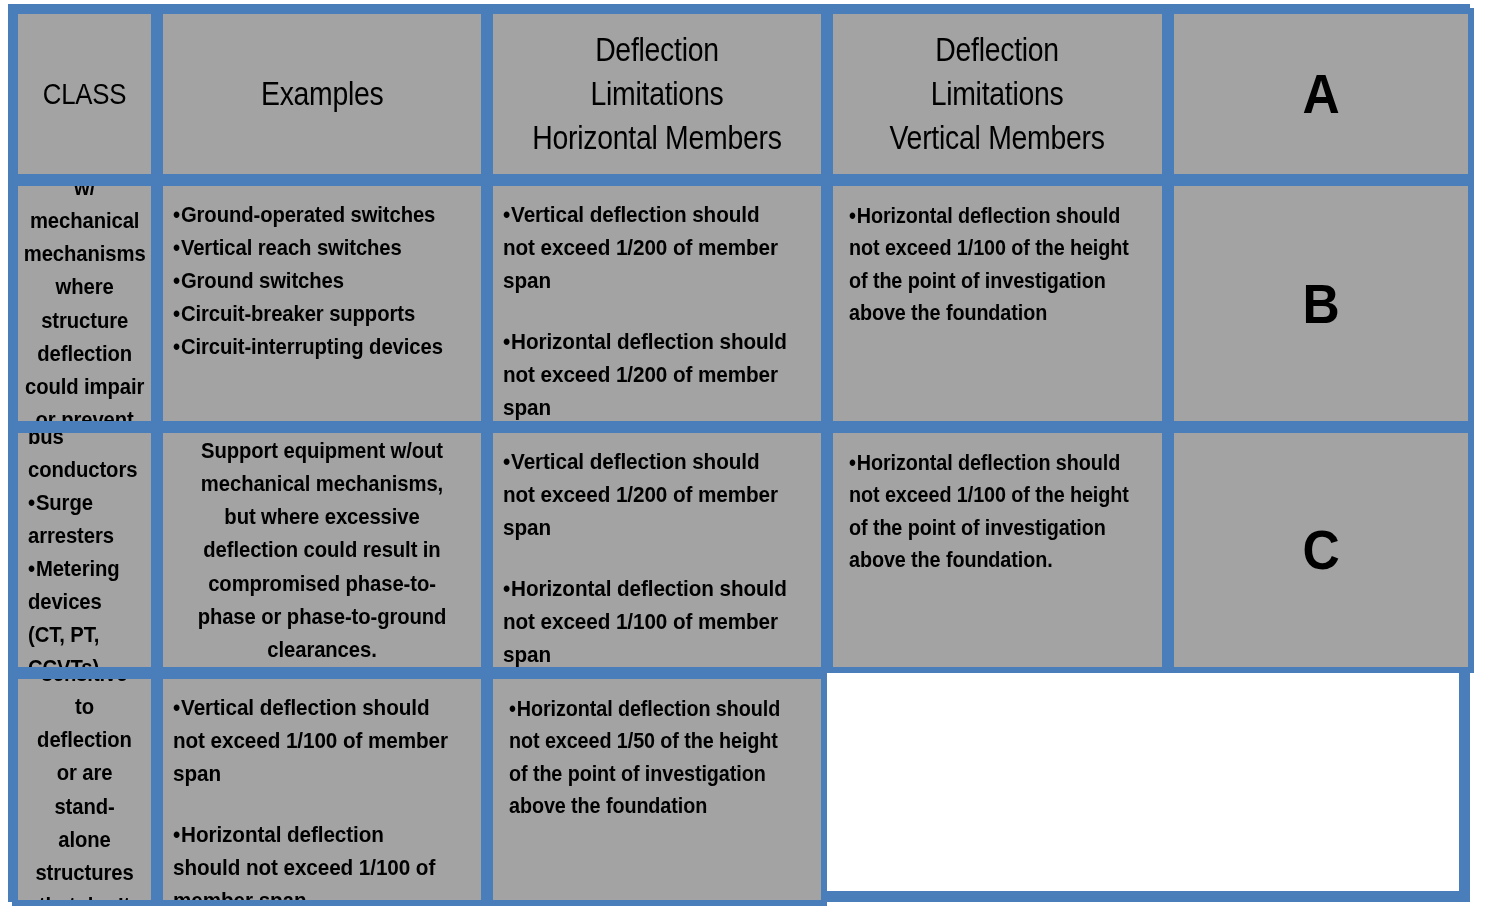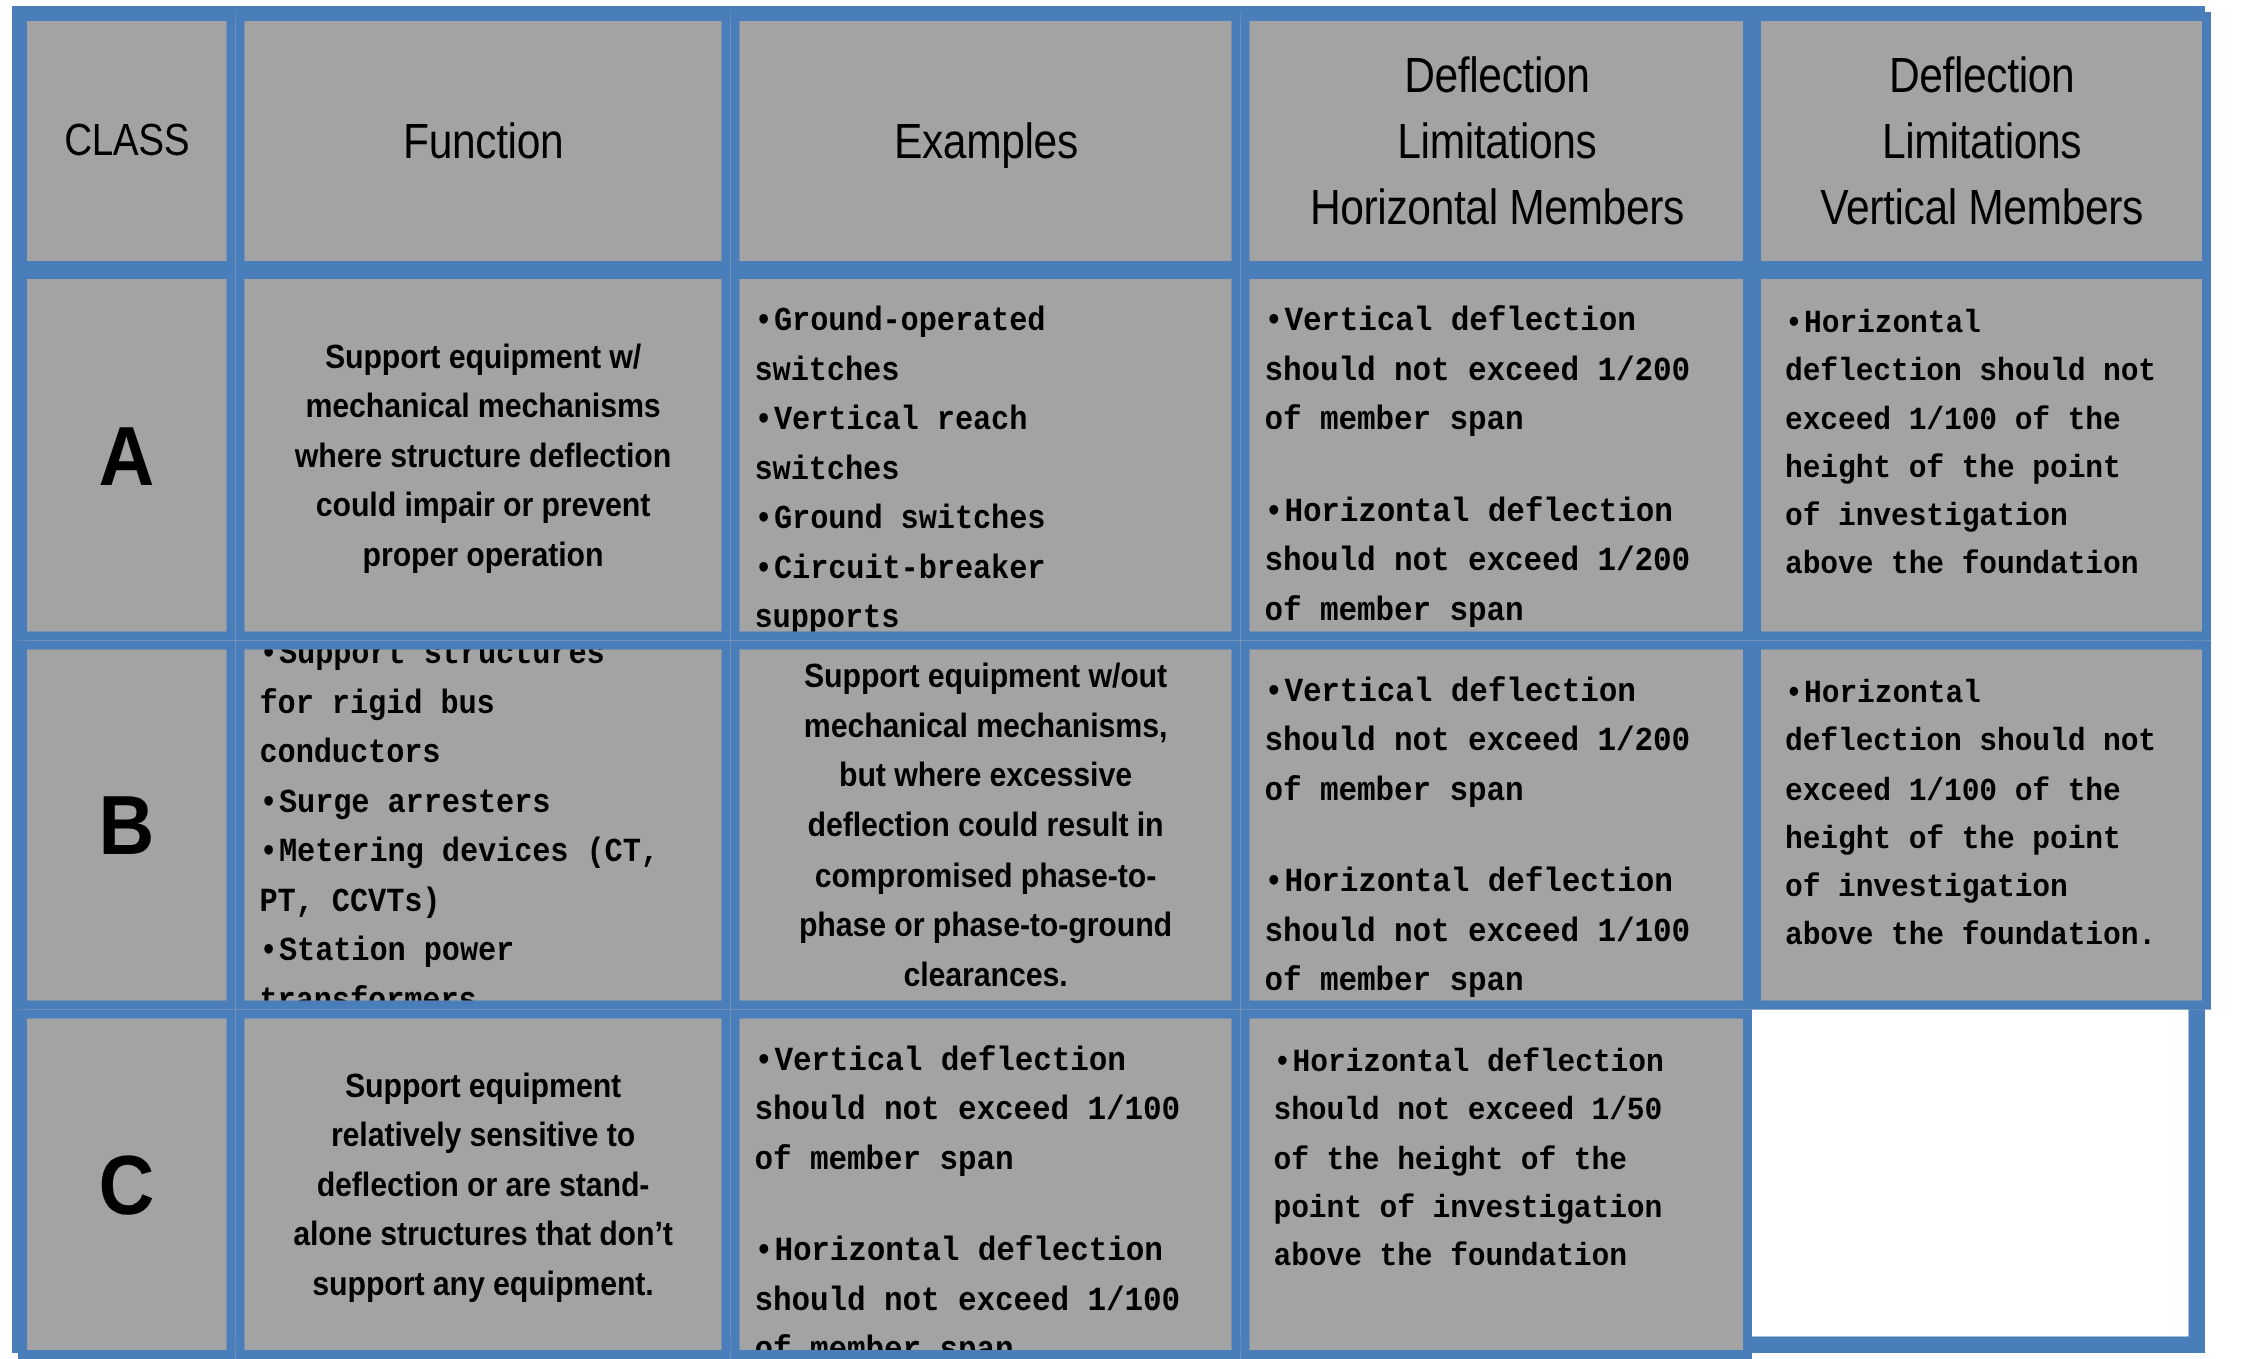--- a/index.html
+++ b/index.html
@@ -125,21 +125,20 @@
     transform-origin: center center;
     letter-spacing: -0.1px;
   }
 
   
   .bul .cell-inner {
     padding: 8px 6px 8px 10px;
     align-items: center;
     justify-content: flex-start;
     padding-top: 12px;
-    font-family: Liberation Mono, monospace;
   }
   .bul.centerv .cell-inner { justify-content: center; }
   .bullets {
     width: 100%;
     transform: scaleX(0.9);
     transform-origin: left center;
   }
   .bullet {
     font-weight: 700;
     font-size: 22.5px;
@@ -177,25 +176,20 @@
 
   <div class="grid">
 
     <div class="cell hdr hdr-class">
       <div class="cell-inner">
         <div class="hdr-text">CLASS</div>
       </div>
     </div>
     <div class="cell hdr">
       <div class="cell-inner">
-        <div class="hdr-text">Function</div>
-      </div>
-    </div>
-    <div class="cell hdr">
-      <div class="cell-inner">
         <div class="hdr-text">Examples</div>
       </div>
     </div>
     <div class="cell hdr">
       <div class="cell-inner">
         <div class="hdr-text">Deflection
 Limitations
 Horizontal Members</div>
       </div>
     </div>

